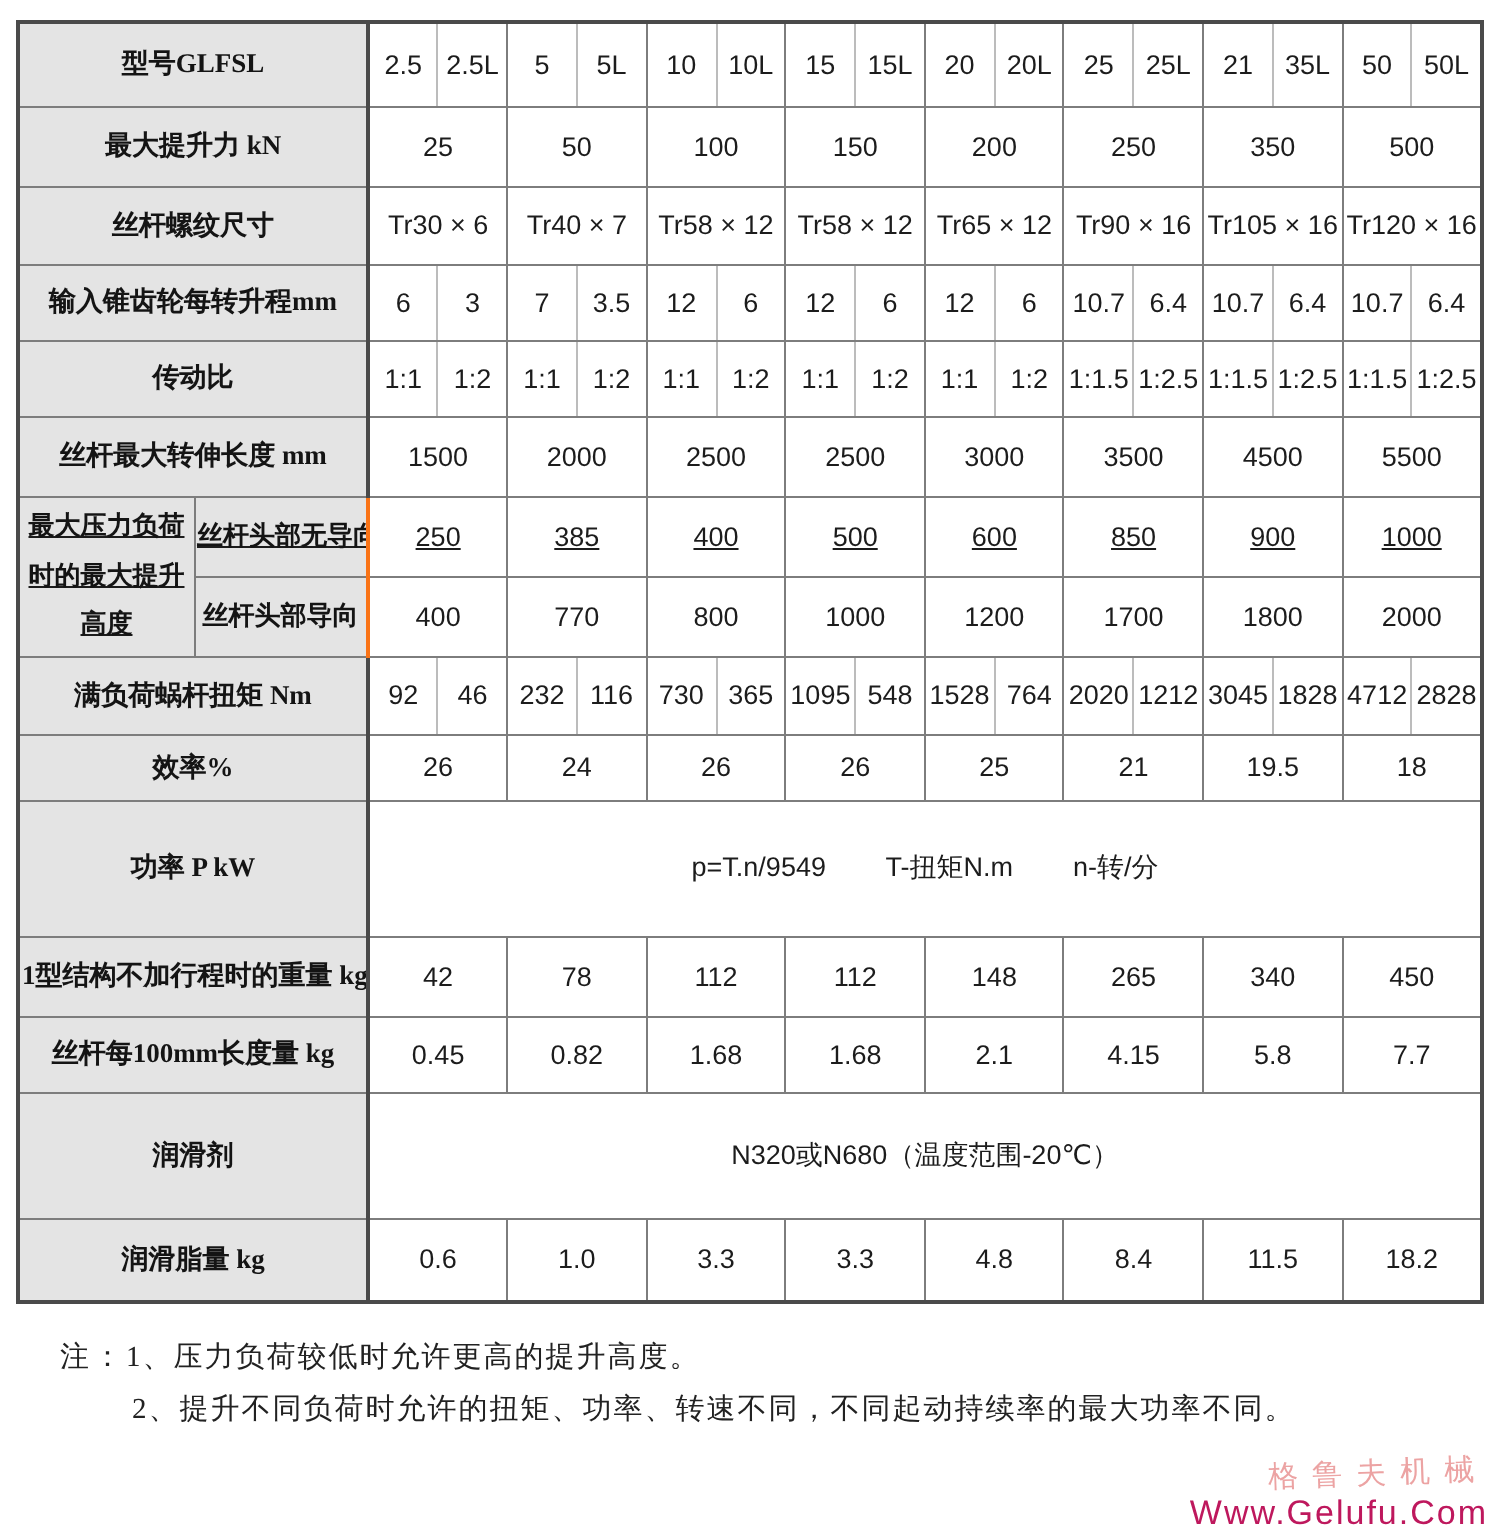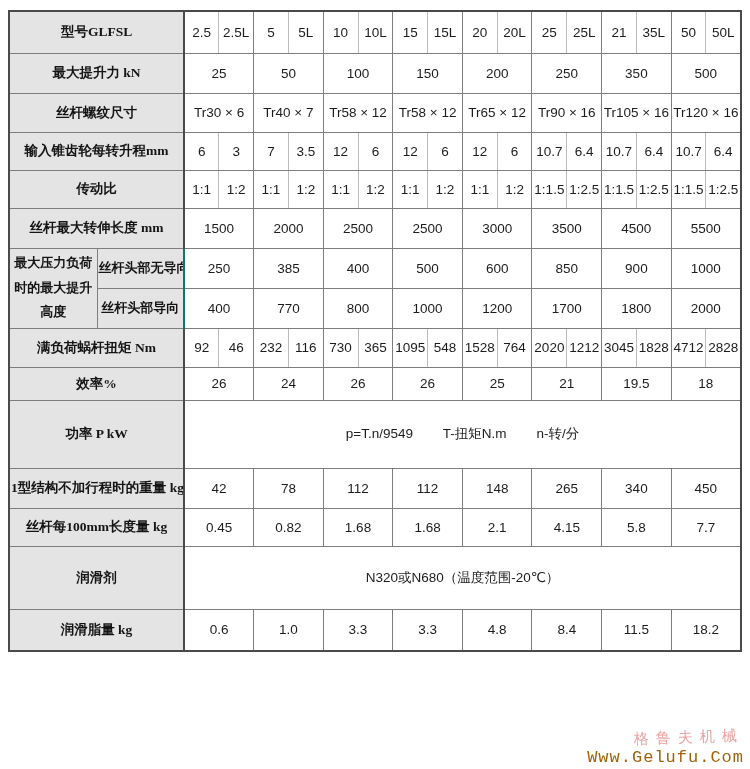--- a/index.html
+++ b/index.html
@@ -30,21 +30,21 @@
   }
   td.lbl, td.lblm, td.sublbl {
     background: #e4e4e4;
     font-family: "Liberation Serif", "DejaVu Serif", serif;
     font-weight: bold;
     font-size: 13.5px;
     color: #141414;
   }
   td.lbl { white-space: nowrap; border-right: 2px solid #4a4a4a; }
   td.lblm { white-space: normal; line-height: 1.9; font-size: 13px; padding: 0 3px; }
-  td.sublbl { font-size: 13px; white-space: nowrap; border-right: 2px solid #0f766e; margin-top: 44px; }
+  td.sublbl { font-size: 13px; white-space: nowrap; border-right: 2px solid #f97316; margin-top: 44px; }
   td.data { font-size: 13.5px; }
   td.p1 { border-right-color: #bcbcbc; }
   td.p2 { border-left-color: #bcbcbc; }
   td.wide {
     white-space: pre;
     text-align: center;
     font-size: 13.5px;
   }
 
   .notes {
@@ -63,24 +63,24 @@
     pointer-events: none;
   }
   .wm-cn {
     font-family: "Liberation Serif", "DejaVu Serif", serif;
     font-size: 15px;
     letter-spacing: 7px;
     color: #eca3a3;
     transform: rotate(-2deg);
   }
   .wm-url {
-    font-family: Liberation Mono, monospace;
+    font-family: Liberation Sans, sans-serif;
     font-size: 17px;
     letter-spacing: 1px;
-    color: #a16207;
+    color: #be185d;
   }
 </style>
 </head>
 <body>
 
 <div class="page">
 
   <table class="spec">
     <colgroup>
       <col style="width:88px">
@@ -186,21 +186,21 @@
           <td colspan="2" class="lbl">丝杆最大转伸长度 mm</td>
           <td colspan="2" class="data">1500</td>
           <td colspan="2" class="data">2000</td>
           <td colspan="2" class="data">2500</td>
           <td colspan="2" class="data">2500</td>
           <td colspan="2" class="data">3000</td>
           <td colspan="2" class="data">3500</td>
           <td colspan="2" class="data">4500</td>
           <td colspan="2" class="data">5500</td>
         </tr>
-        <tr style="height: 40px;">
+        <tr style="height: 40px; text-decoration: underline;">
           <td rowspan="2" class="lblm">最大压力负荷时的最大提升高度</td>
           <td class="sublbl">丝杆头部无导向</td>
           <td colspan="2" class="data">250</td>
           <td colspan="2" class="data">385</td>
           <td colspan="2" class="data">400</td>
           <td colspan="2" class="data">500</td>
           <td colspan="2" class="data">600</td>
           <td colspan="2" class="data">850</td>
           <td colspan="2" class="data">900</td>
           <td colspan="2" class="data">1000</td>
@@ -284,20 +284,22 @@
           <td colspan="2" class="data">3.3</td>
           <td colspan="2" class="data">4.8</td>
           <td colspan="2" class="data">8.4</td>
           <td colspan="2" class="data">11.5</td>
           <td colspan="2" class="data">18.2</td>
         </tr>
       </tbody>
   </table>
 
   <div class="notes">
+    <div class="note-line first"><span class="note-prefix">注：</span><span>1、压力负荷较低时允许更高的提升高度。</span></div>
+    <div class="note-line"><span>2、提升不同负荷时允许的扭矩、功率、转速不同，不同起动持续率的最大功率不同。</span></div>
   </div>
 
   <div class="watermark">
     <div class="wm-cn">格鲁夫机械</div>
     <div class="wm-url">Www.Gelufu.Com</div>
   </div>
 
 </div>
 
 </body></html>

